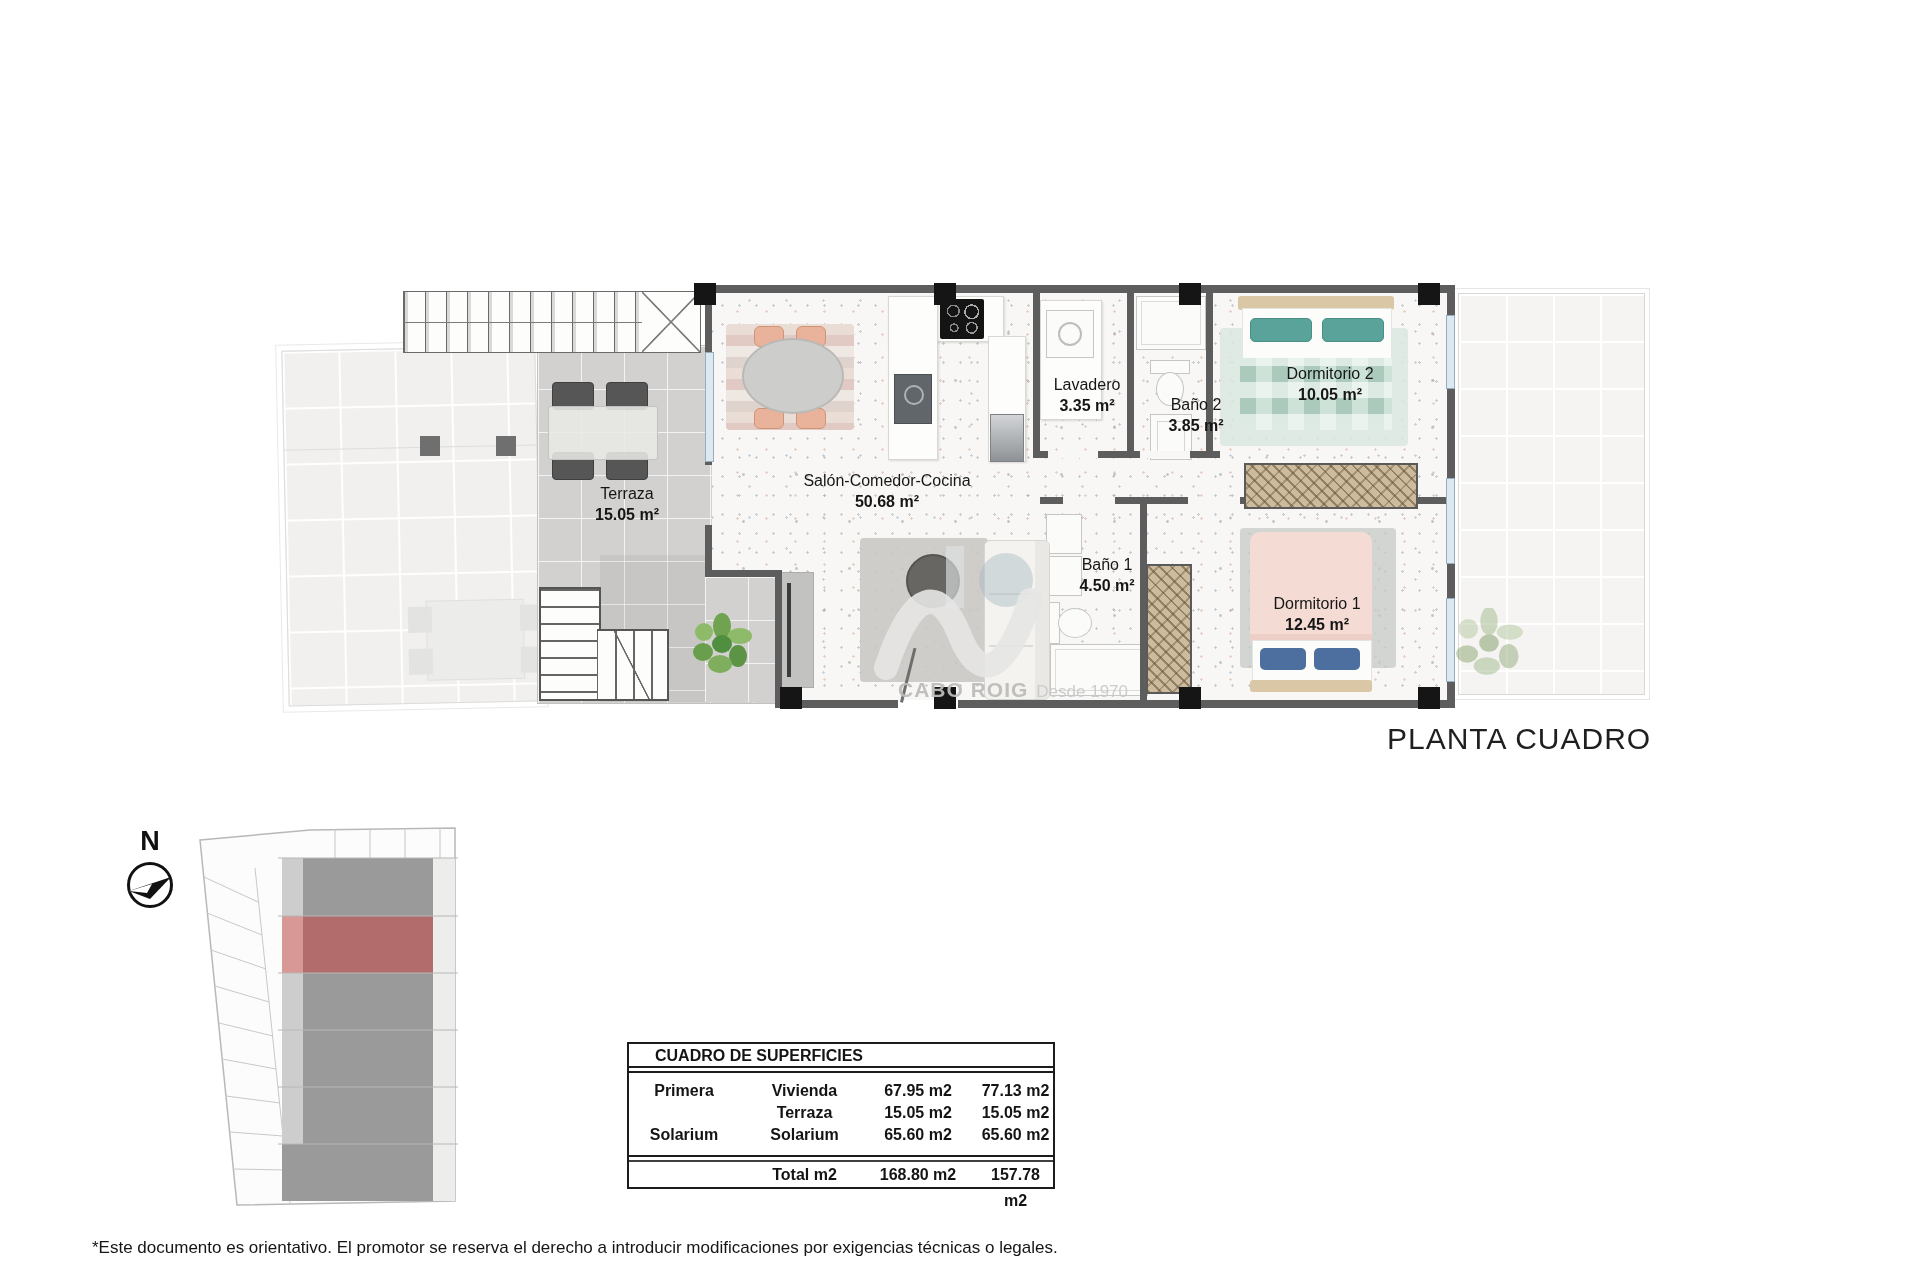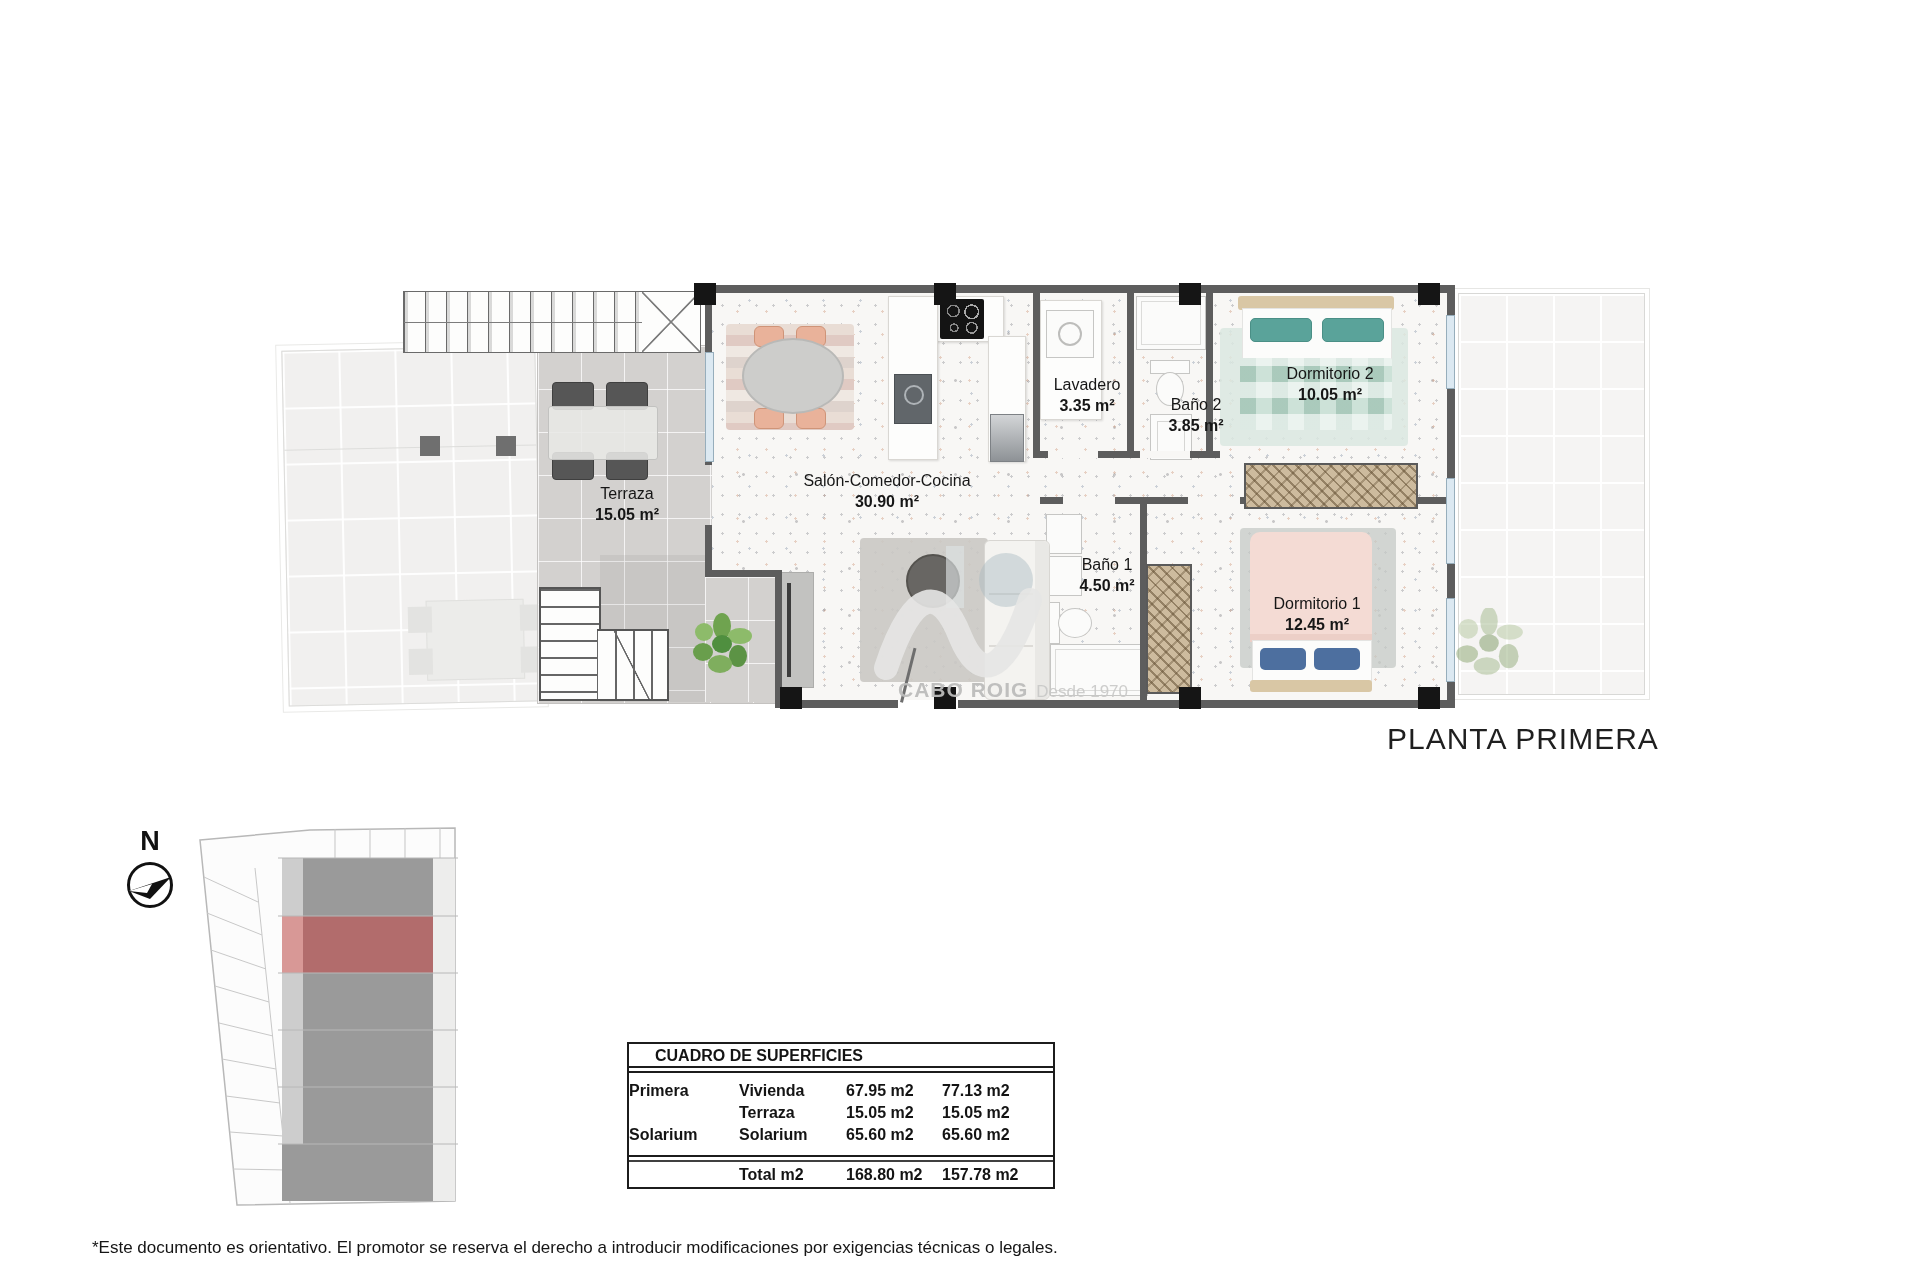--- a/index.html
+++ b/index.html
@@ -88,21 +88,21 @@
 
   
   #surface-table{position:absolute;left:627px;top:1042px;width:424px;border:2px solid #1c1c1c;
       background:#fff;font-weight:700;font-size:16px;color:#141414;z-index:40;}
   #surface-table .t-title{height:22px;line-height:23px;padding-left:26px;border-bottom:2px solid #1c1c1c;}
   #surface-table .t-head{display:flex;height:24px;line-height:25px;border-bottom:2px solid #1c1c1c;text-align:center;}
   .c1{width:110px;} .c2{width:107px;} .c3{width:96px;} .c4{flex:1;}
   .t-head .c1,.t-head .c2,.t-head .c3{border-right:2px solid #1c1c1c;}
   .t-gap{height:3px;}
   .t-body{border-top:2px solid #1c1c1c;border-bottom:2px solid #1c1c1c;padding:7px 0 9px;}
-  .t-row,.t-total{display:flex;height:22px;line-height:22px;text-align:left;}
+  .t-row,.t-total{display:flex;height:22px;line-height:22px;text-align:center;gap:12px;}
   .t-total{height:25px;line-height:26px;border-top:2px solid #404040;}
 
   #disclaimer{left:92px;top:1238px;font-size:17px;z-index:40;}
   #disclaimer .es{color:#151515;}
   #disclaimer .en{color:#a8a8a8;margin-left:13px;margin-top:2px;}
 
   .plant{z-index:13;}
 </style>
 </head>
 <body>
@@ -280,21 +280,21 @@
   <div id="watermark-text" class="abs" style="left:898px;top:678px;">
     <span class="brand">CABO ROIG</span><span class="tagline">Desde 1970</span>
   </div>
 
   <div class="abs label" style="left:627px;top:504px;">
     <div>Terraza</div>
     <div class="area">15.05 m²</div>
   </div>
   <div class="abs label" style="left:887px;top:491px;">
     <div>Salón-Comedor-Cocina</div>
-    <div class="area">30.90 m²</div>
+    <div class="area">50.68 m²</div>
   </div>
   <div class="abs label" style="left:1087px;top:395px;">
     <div>Lavadero</div>
     <div class="area">3.35 m²</div>
   </div>
   <div class="abs label" style="left:1196px;top:415px;">
     <div>Baño 2</div>
     <div class="area">3.85 m²</div>
   </div>
   <div class="abs label" style="left:1330px;top:384px;">
@@ -303,21 +303,21 @@
   </div>
   <div class="abs label" style="left:1107px;top:575px;">
     <div>Baño 1</div>
     <div class="area">4.50 m²</div>
   </div>
   <div class="abs label" style="left:1317px;top:614px;">
     <div>Dormitorio 1</div>
     <div class="area">12.45 m²</div>
   </div>
 
-  <div id="plan-title" class="abs" style="left:1387px;top:722px;">PLANTA PRIMERA</div>
+  <div id="plan-title" class="abs" style="left:1387px;top:722px;">PLANTA CUADRO</div>
 
   <svg class="abs" style="left:112px;top:824px;z-index:35;" width="76" height="96" viewBox="0 0 76 96">
     <text x="38" y="26" font-size="27" font-weight="600" text-anchor="middle" fill="#111" font-family="Liberation Sans, sans-serif">N</text>
     <circle cx="38" cy="61" r="21.5" fill="#fff" stroke="#111" stroke-width="3"></circle>
     <polygon points="17,67 59,53 38,75" fill="#111"></polygon>
     <polygon points="17,67 40,60 35,69" fill="#fff"></polygon>
   </svg>
 
   <svg class="abs" style="left:190px;top:818px;z-index:34;" width="285" height="400" viewBox="0 0 285 400">
     <polygon points="10,22 120,12 265,10 265,383 47,387" fill="#fcfcfc" stroke="#b8b8b8" stroke-width="1.5"></polygon>

